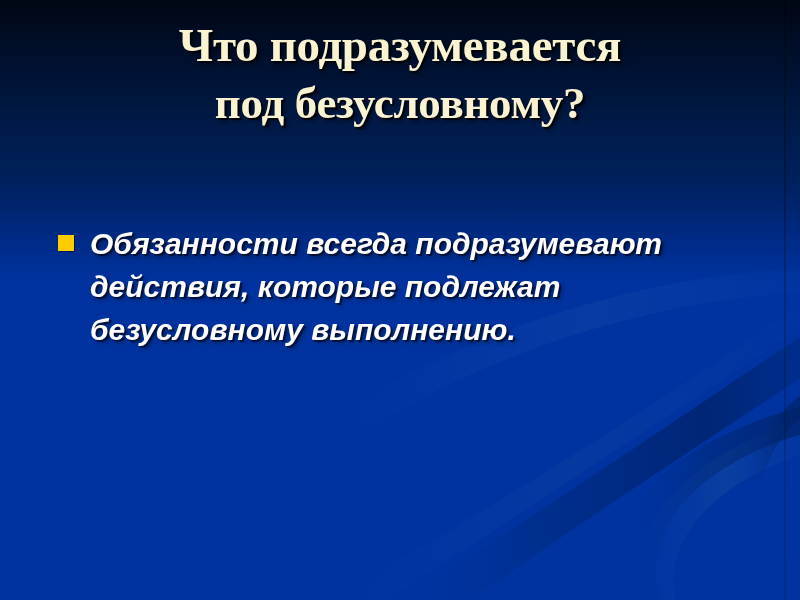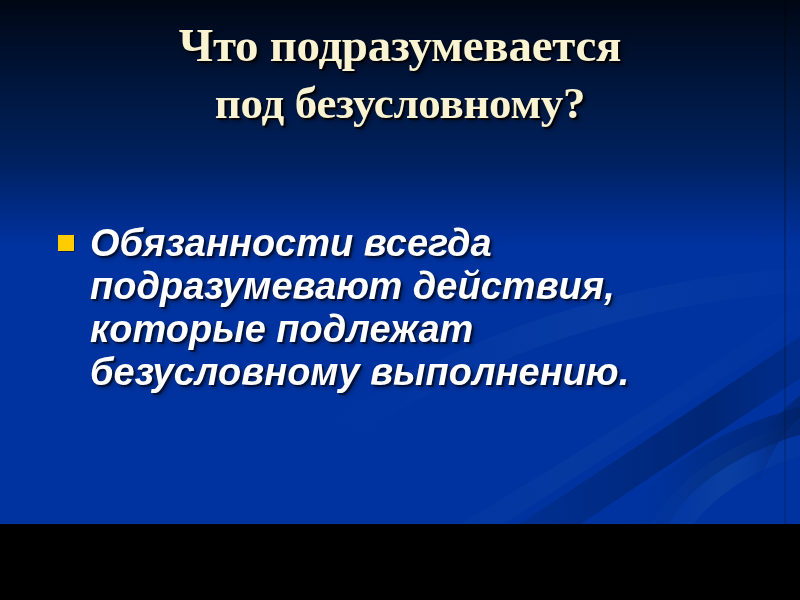--- a/index.html
+++ b/index.html
@@ -4,21 +4,21 @@
 <style>
   html, body {
     margin: 0;
     padding: 0;
     background: #000000;
   }
 
   #slide {
     position: relative;
     width: 800px;
-    height: 524px;
+    height: 600px;
     overflow: hidden;
     font-family: "Liberation Sans", "DejaVu Sans", sans-serif;
     
     background: linear-gradient(to bottom,
         #000714 0%,
         #00102e 10%,
         #001a46 20%,
         #002160 31%,
         #002b86 40%,
         #0033a0 47%,
@@ -93,21 +93,21 @@
     margin-top: 13px;
     margin-right: 16px;
     background: #ffcc00;
     box-shadow: 1px 1px 0 rgba(0,0,0,0.45);
   }
   .bullet-text {
     flex: 1 1 auto;
     font-family: "Liberation Sans", "DejaVu Sans", sans-serif;
     font-weight: bold;
     font-style: italic;
-    font-size: 38px;
+    font-size: 30px;
     line-height: 43px;
     color: #ffffff;
     text-shadow:
         2px 2px 0 rgba(0,0,0,0.50),
         3px 3px 4px rgba(0,0,0,0.40);
     max-width: 620px;
   }
 </style>
 </head>
 <body>

